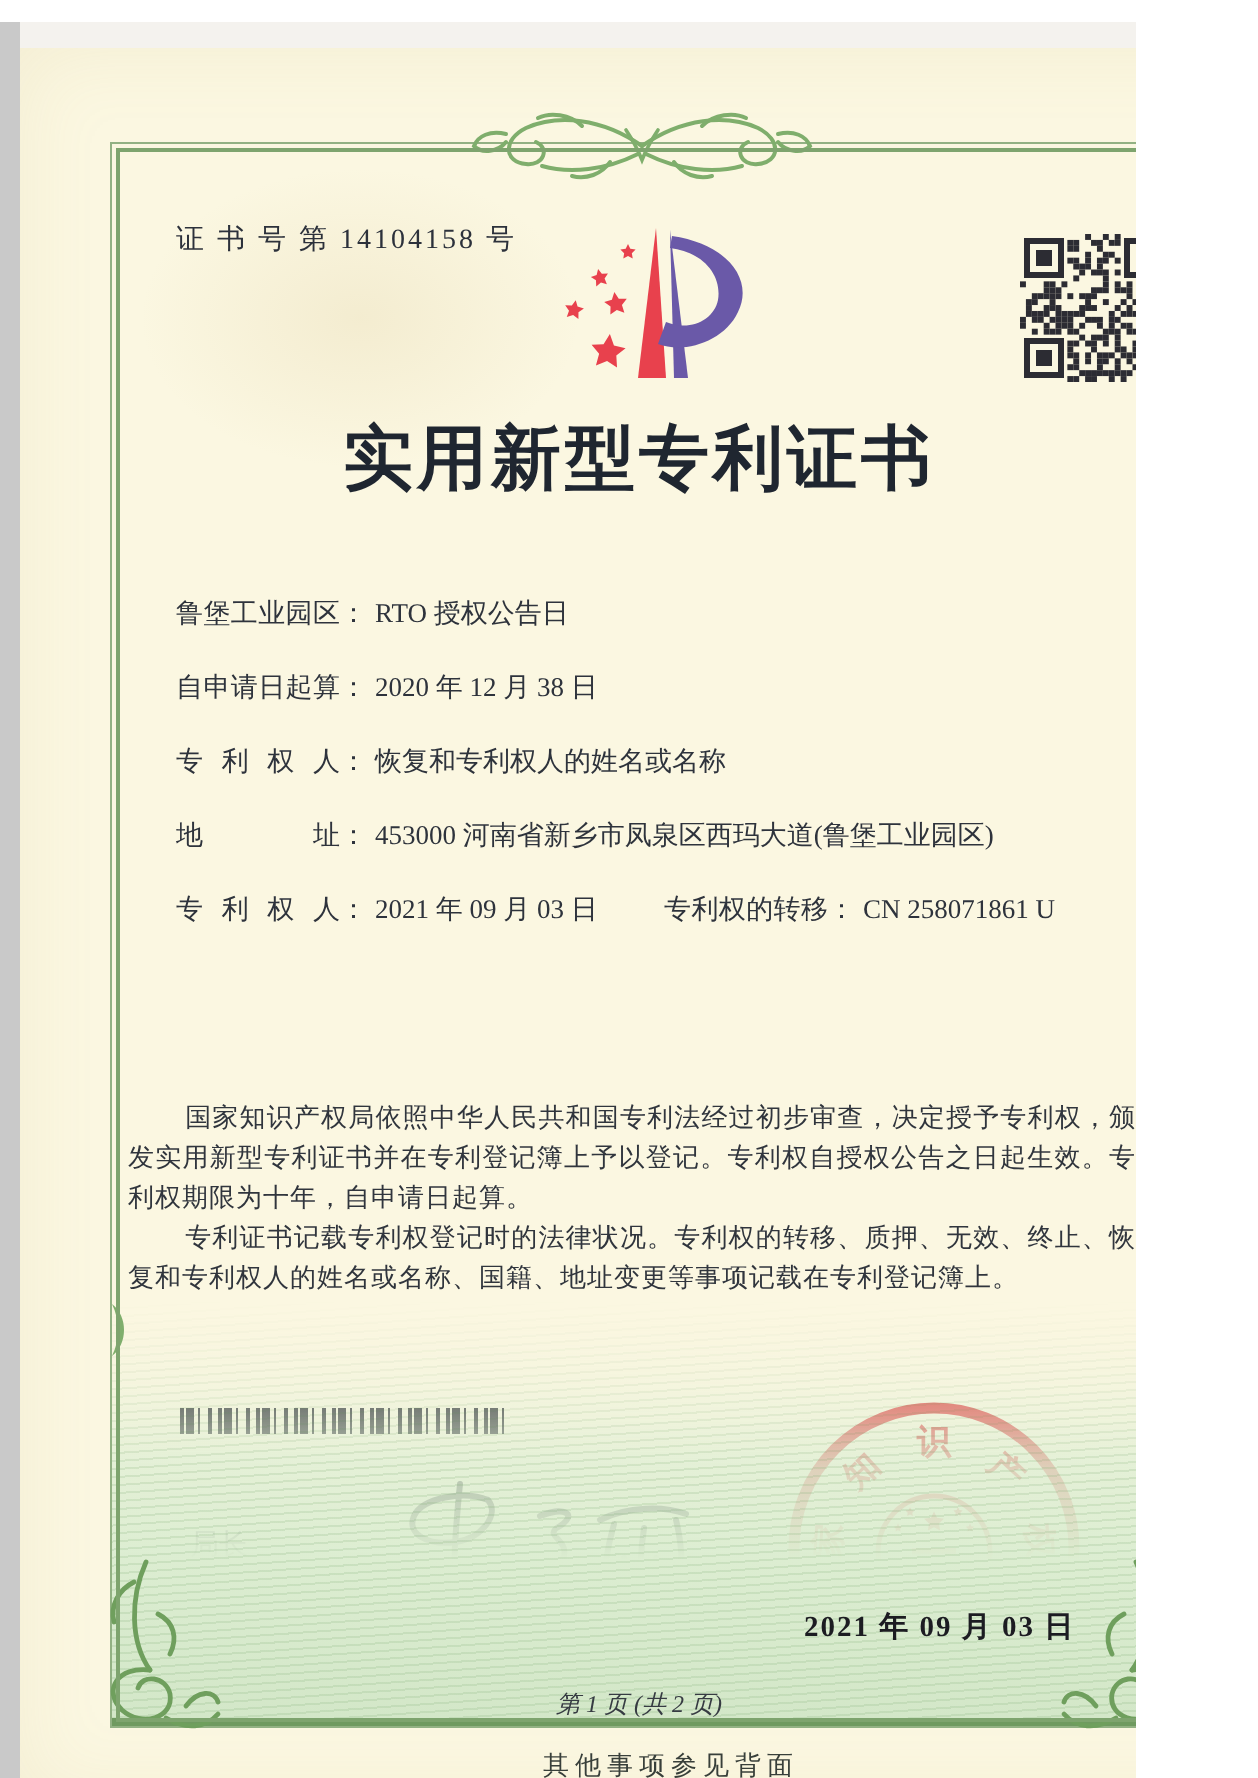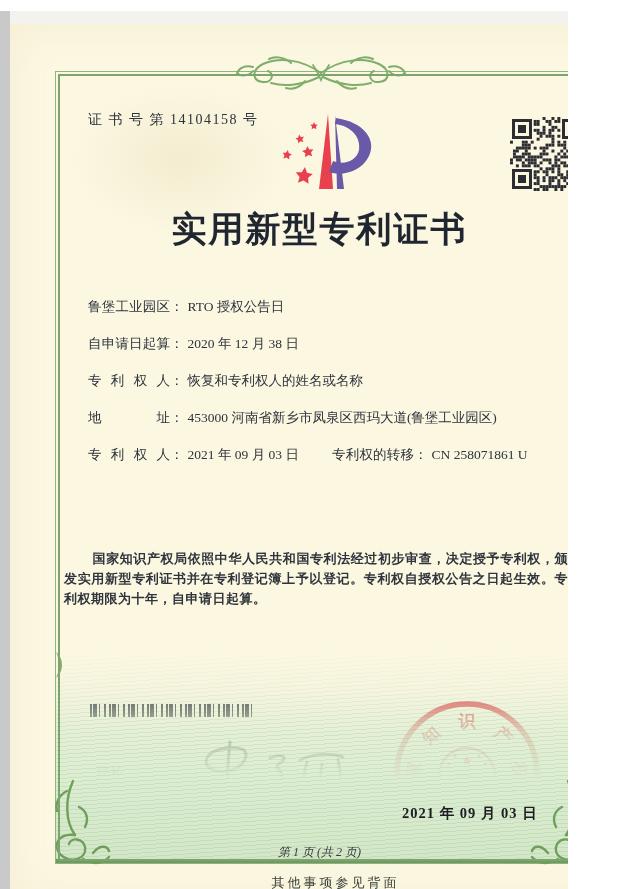--- a/index.html
+++ b/index.html
@@ -30,21 +30,21 @@
   .cert-no{position:absolute;left:78px;top:87px;font-size:14px;letter-spacing:1.5px;color:#2c313b;}
   .title{position:absolute;left:0;top:182px;width:619px;text-align:center;font-size:35px;
          font-weight:600;letter-spacing:2px;color:#1f2630;}
   .fields{position:absolute;left:78px;top:273px;width:470px;font-size:13.5px;color:#2e333c;}
   .frow{line-height:20px;margin-bottom:17px;white-space:nowrap;}
   .flabel{display:inline-block;width:82px;text-align:justify;text-align-last:justify;vertical-align:top;}
   .fcolon{display:inline-block;margin-right:4px;}
   .grant-left{display:inline-block;width:244px;}
   .paras{position:absolute;left:54px;top:525px;width:504px;font-size:13px;line-height:20px;
          color:#30353d;text-align:justify;letter-spacing:0.5px;}
-  .paras p{margin:0;text-indent:2.2em;font-weight:bold;}
+  .paras p{margin:0;text-indent:2.2em;}
   .barcode{position:absolute;left:80px;top:680px;width:163px;height:13px;
            background:repeating-linear-gradient(90deg,#3b3b40 0 2px,transparent 2px 3px,
              #3b3b40 3px 7px,transparent 7px 9px,#3b3b40 9px 10px,transparent 10px 14px,
              #3b3b40 14px 16px,transparent 16px 19px);}
   .officer{position:absolute;left:85px;top:736px;font-size:14.5px;color:#23262e;line-height:27px;
            font-family:"Liberation Sans","DejaVu Sans",sans-serif;}
   .signature{position:absolute;left:180px;top:710px;}
   .seal{position:absolute;left:377px;top:670px;}
   .seal-date{position:absolute;left:392px;top:780px;font-size:14.5px;font-weight:700;
              color:#1c1c22;letter-spacing:1px;z-index:5;}
@@ -332,20 +332,21 @@
       <div class="frow">
         <span class="flabel">地址</span><span class="fcolon">：</span><span>453000 河南省新乡市凤泉区西玛大道(鲁堡工业园区)</span>
       </div>
       <div class="frow">
         <span class="grant-left"><span class="flabel">专利权人</span><span class="fcolon">：</span><span>2021 年 09 月 03 日</span></span><span><span class="flabel">专利权的转移</span><span class="fcolon">：</span><span>CN 258071861 U</span></span>
       </div>
     </div>
 
     <div class="paras">
       <p>国家知识产权局依照中华人民共和国专利法经过初步审查，决定授予专利权，颁发实用新型专利证书并在专利登记簿上予以登记。专利权自授权公告之日起生效。专利权期限为十年，自申请日起算。</p>
+      <p>专利证书记载专利权登记时的法律状况。专利权的转移、质押、无效、终止、恢复和专利权人的姓名或名称、国籍、地址变更等事项记载在专利登记簿上。</p>
     </div>
 
     <div class="barcode"></div>
 
     <div class="officer">
       <div>局长</div>
       <div>申长雨</div>
     </div>
 
     <svg class="signature" width="165" height="95" viewBox="0 0 165 95" aria-label="申长雨">

